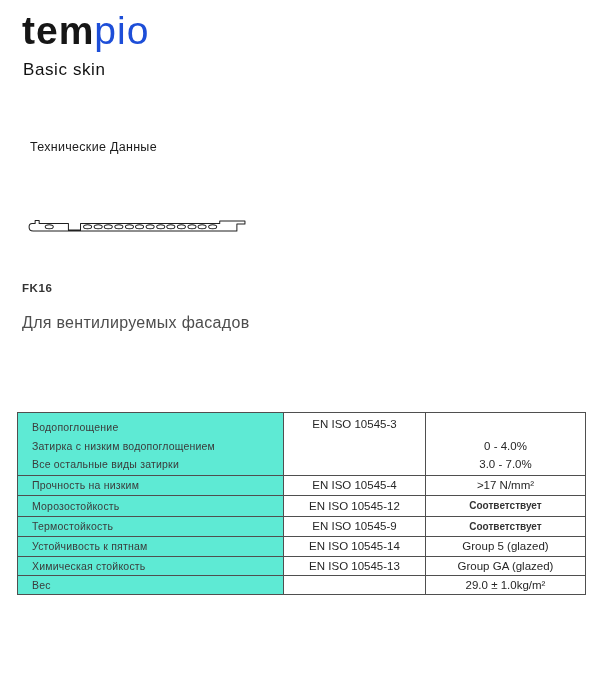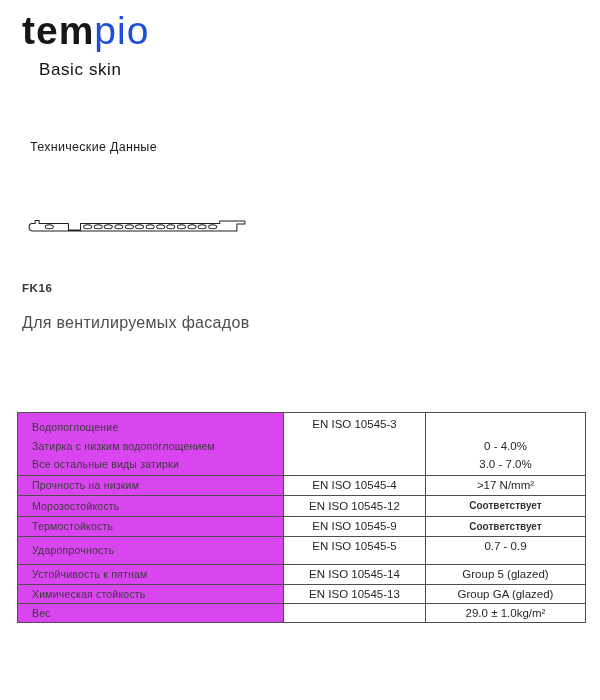--- a/index.html
+++ b/index.html
@@ -7,21 +7,21 @@
     width:600px; height:700px; position:relative; overflow:hidden;
     font-family:"Liberation Sans", sans-serif; color:#1f1f1f;
     -webkit-font-smoothing:antialiased;
   }
   .page { position:absolute; inset:0; }
 
   
   .logo { position:absolute; left:22px; top:8px; font-size:39px; line-height:46px; letter-spacing:1px; }
   .logo .bold  { font-weight:700; color:#161616; }
   .logo .light { font-weight:400; color:#1d4ed8; }
-  .subtitle { position:absolute; left:39px; top:60px; font-size:17px; letter-spacing:0.6px; color:#111111; }
+  .subtitle { position:absolute; left:23px; top:60px; font-size:17px; letter-spacing:0.6px; color:#111111; }
 
   
   .section-heading {
     position:absolute; left:30px; top:140px;
     font-size:12.5px; letter-spacing:0.3px; color:#1c1c1c;
     text-underline-offset:2px;
   }
 
   
   .drawing { position:absolute; left:20px; top:215px; width:230px; height:24px; }
@@ -30,21 +30,21 @@
   
   .product-code { position:absolute; left:22px; top:282px; font-size:11.5px; font-weight:700; letter-spacing:0.6px; color:#333333; }
   .product-desc { position:absolute; left:22px; top:314px; font-size:16px; letter-spacing:0.3px; color:#4d4d4d; }
 
   
   table.spec {
     position:absolute; left:17px; top:412px; width:568px;
     border-collapse:collapse; table-layout:fixed;
   }
   table.spec td { border:1px solid #4f4f4f; vertical-align:middle; overflow:hidden; }
-  td.prop { background:#d946ef; font-size:10.5px; color:#3b3b3b; padding:1px 6px 1px 14px; letter-spacing:0.2px; }
+  td.prop { background:#5eead4; font-size:10.5px; color:#3b3b3b; padding:1px 6px 1px 14px; letter-spacing:0.2px; }
   td.std  { text-align:center; font-size:11.5px; color:#262626; padding:1px 2px; }
   td.val  { text-align:center; font-size:11.5px; color:#262626; padding:1px 2px; }
   td .line { white-space:nowrap; }
   td.val .small { font-size:10px; color:#333333;font-weight:bold; }
 
   tr.row-0 { height:58px; }
   tr.row-0 td { vertical-align:top; padding-top:5px; }
   tr.row-0 td .line { line-height:18.5px; }
   tr.row-1 { height:20px; }
   tr.row-2 { height:21px; }
@@ -134,29 +134,20 @@
         </tr>
         <tr class="row-3">
           <td class="prop">
             <div class="line">Термостойкость</div>
           </td>
           <td class="std">EN ISO 10545-9</td>
           <td class="val">
             <div class="line small">Соответствует</div>
           </td>
         </tr>
-        <tr class="row-4">
-          <td class="prop">
-            <div class="line">Ударопрочность</div>
-          </td>
-          <td class="std">EN ISO 10545-5</td>
-          <td class="val">
-            <div class="line">0.7 - 0.9</div>
-          </td>
-        </tr>
         <tr class="row-6">
           <td class="prop">
             <div class="line">Устойчивость к пятнам</div>
           </td>
           <td class="std">EN ISO 10545-14</td>
           <td class="val">
             <div class="line">Group 5 (glazed)</div>
           </td>
         </tr>
         <tr class="row-7">

